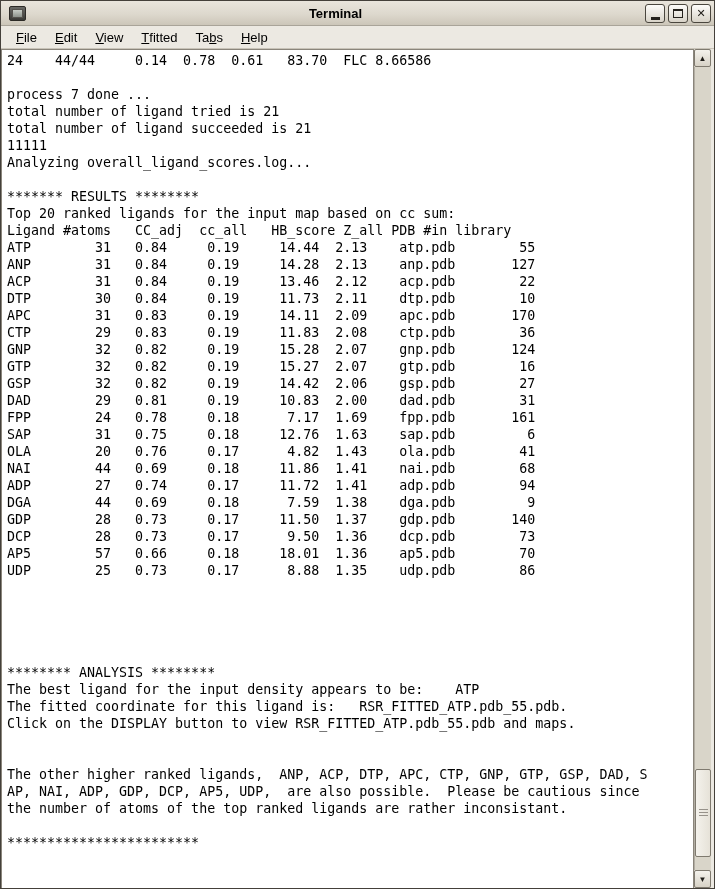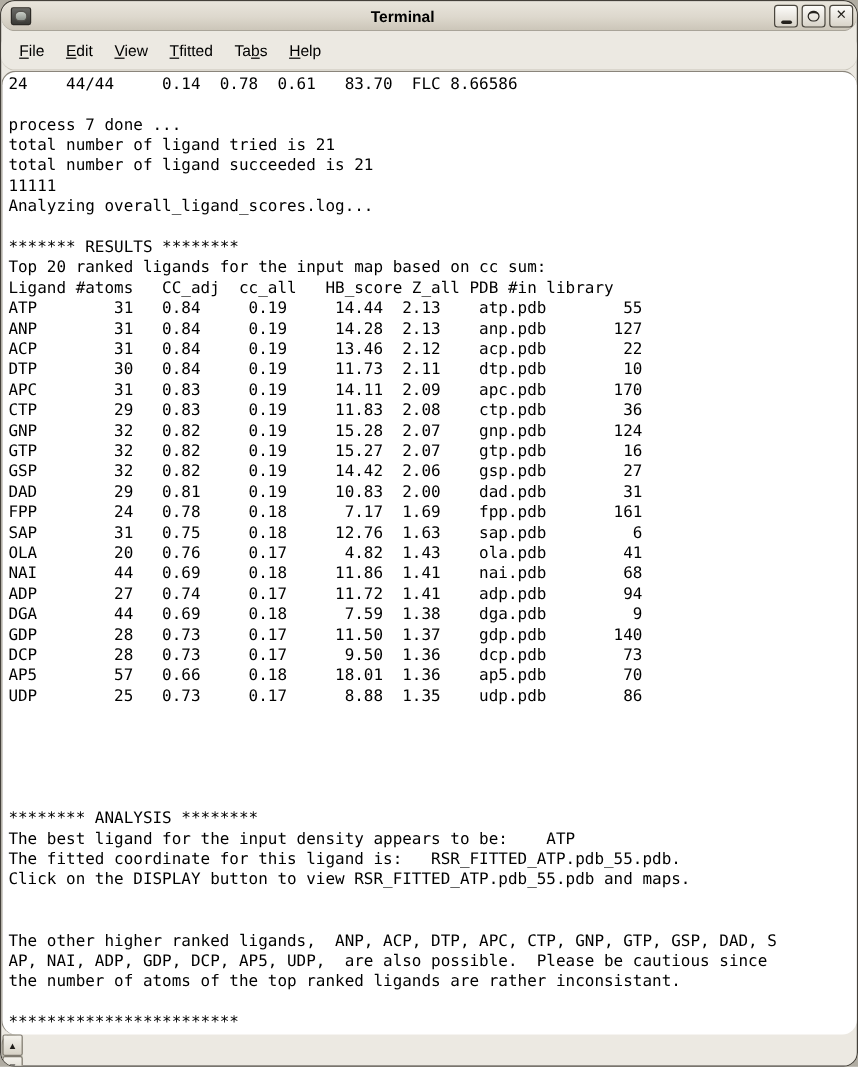--- a/index.html
+++ b/index.html
@@ -1,16 +1,16 @@
 <!DOCTYPE html>
 <html style="--terminal_bg: #ffffff; --terminal_fg: #000000; --chrome_bg: #ece9e2;"><head>
 <meta charset="utf-8">
 <style>
   html,body{margin:0;padding:0;background:#b0aca2;}
-  *{box-sizing:border-box;border-radius:12px;}
+  *{box-sizing:border-box;}
   .window{
     position:relative;width:715px;height:889px;
     background:var(--chrome_bg,#ece9e2);
     border:1px solid #44403a;
     font-family:"Liberation Sans","DejaVu Sans",sans-serif;
     overflow:hidden;
   }
   
   .titlebar{
     height:25px;display:flex;align-items:center;
@@ -30,29 +30,29 @@
   .wbtn{
     width:20px;height:19px;border:1px solid #4a463e;border-radius:3px;
     background:linear-gradient(to bottom,#fdfcfa,#d8d3c8);
     display:flex;align-items:center;justify-content:center;cursor:default;
   }
   .glyph-min{width:9px;height:3px;background:#25221d;margin-top:10px;}
   .glyph-max{width:10px;height:9px;border:1px solid #25221d;border-top-width:2px;}
   .glyph-close{font-size:11px;font-weight:bold;color:#25221d;line-height:1;}
   
   .menubar{
-    height:33px;display:flex;align-items:center;
+    height:23px;display:flex;align-items:center;
     background:var(--chrome_bg,#ece9e2);
     border-bottom:1px solid #c8c3b8;
     padding-left:6px;font-size:13px;color:#000;
   }
   .menu-item{padding:3px 9px;cursor:default;}
   .menu-item .mn{text-decoration:underline;}
   
-  .term-wrap{display:flex;height:839px;flex-direction:column;}
+  .term-wrap{display:flex;height:839px;}
   .term{
     flex:1;margin:0;
     background:var(--terminal_bg,#ffffff);color:var(--terminal_fg,#000000);
     border-top:1px solid #8a857b;border-left:1px solid #8a857b;
     font-family:"DejaVu Sans Mono","Liberation Mono",monospace;
     font-size:13.3px;line-height:17px;
     padding:2px 0 0 5px;white-space:pre;overflow:hidden;
   }
   .scrollbar{width:18px;display:flex;flex-direction:column;background:#d9d5c9;border-left:1px solid #8a857b;}
   .sb-btn{

